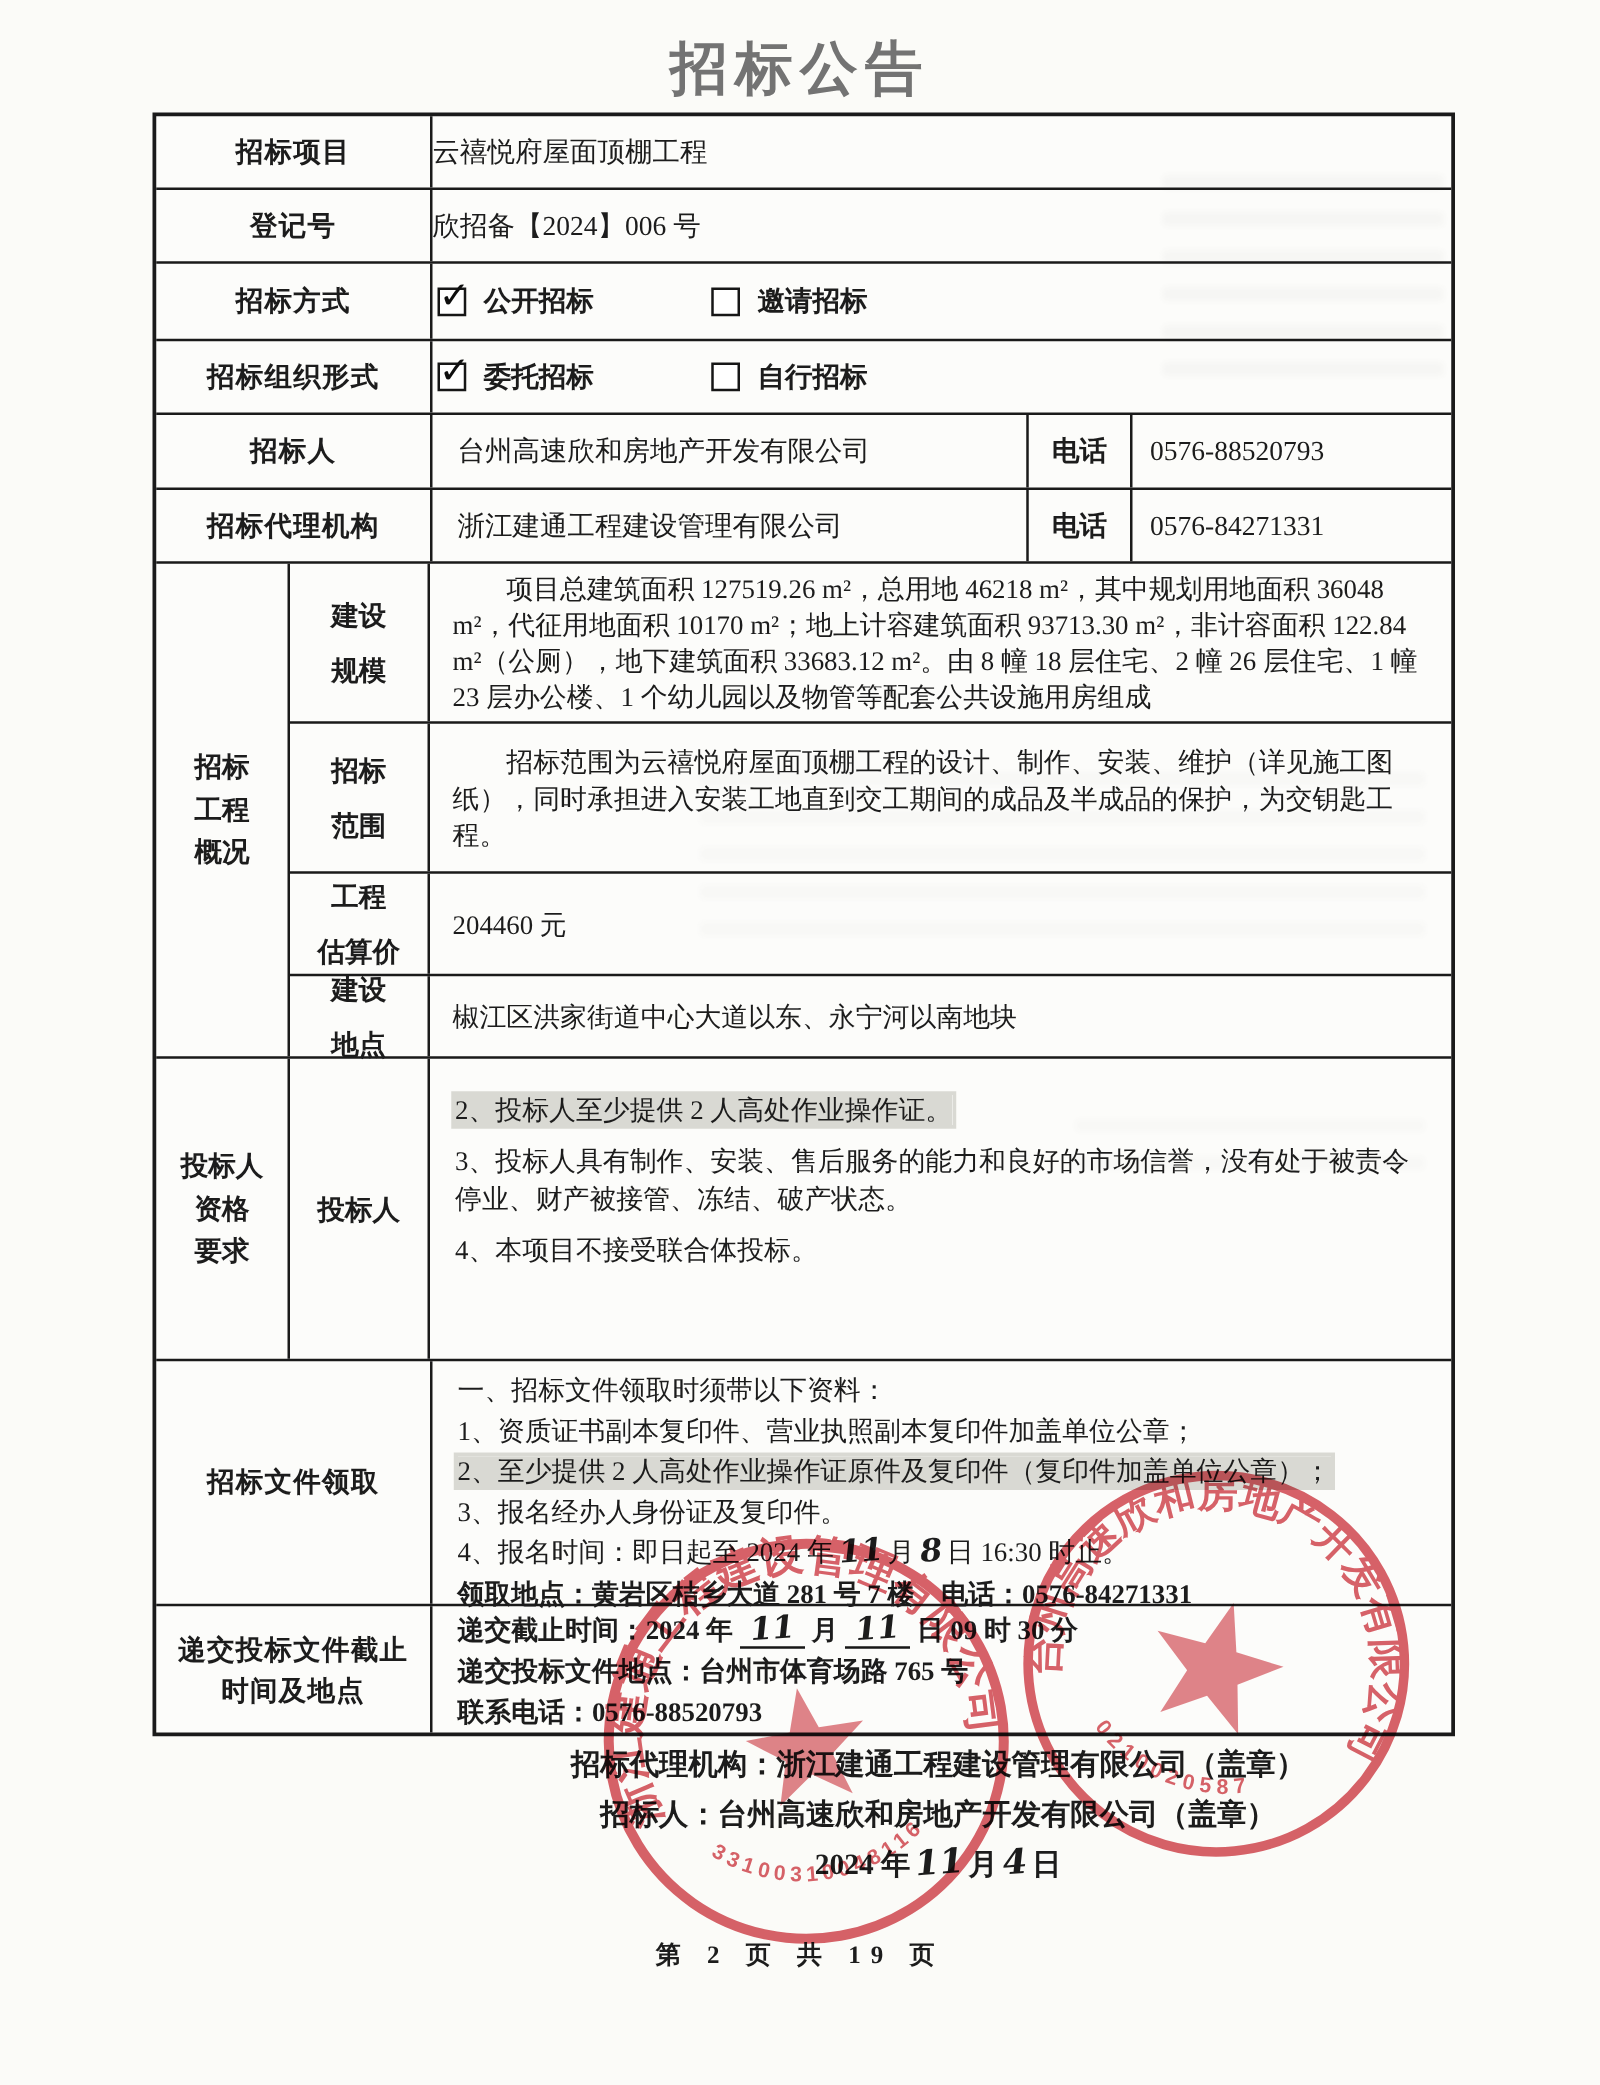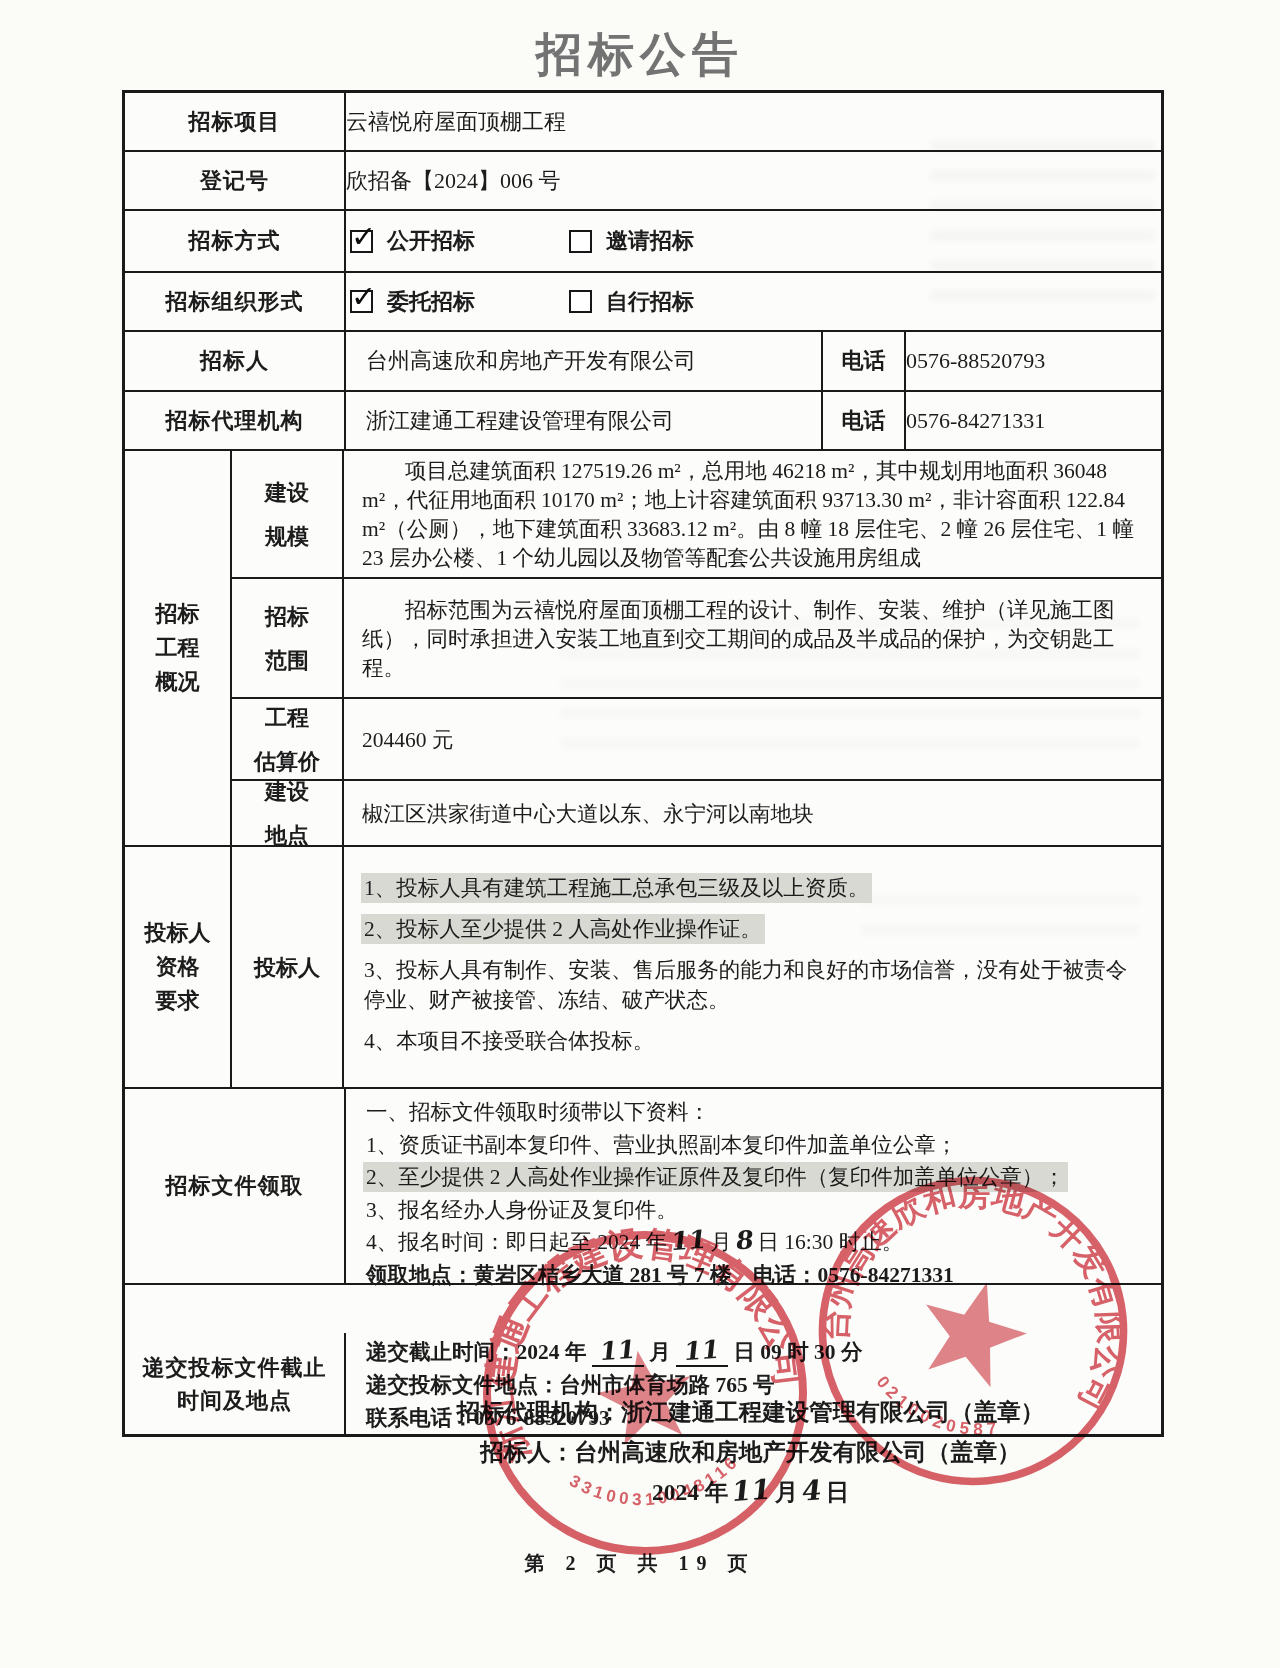--- a/index.html
+++ b/index.html
@@ -13,21 +13,21 @@
     position:absolute;top:24px;left:0;width:100%;text-align:center;
     font-family:"Liberation Sans","DejaVu Sans",sans-serif;
     font-size:46px;font-weight:800;letter-spacing:6px;color:#737373;
   }
   
   .btable{
     position:absolute;left:122px;top:90px;width:1036px;
     border:3px solid #1a1a1a;background:rgba(255,255,255,.35);
   }
   .tr{display:flex;border-bottom:2.5px solid #1a1a1a;}
-  .tr:last-child{border-bottom:none;margin-top:48px;}
+  .tr:last-child{border-bottom:none;}
   .td{box-sizing:border-box;border-right:2.5px solid #1a1a1a;min-width:0;}
   .td:last-child{border-right:none;}
   .lab{
     width:221px;display:flex;align-items:center;justify-content:center;
     font-size:22px;font-weight:700;letter-spacing:1px;flex:none;text-align:center;
   }
   .val{flex:1;display:flex;align-items:center;font-size:22px;}
   .h57{height:57px}.h60{height:60px}.h58{height:58px}
   
   .opts{flex:1;display:flex;align-items:center;padding-left:4px;font-size:22px;font-weight:700;gap:48px;}
@@ -36,21 +36,21 @@
     width:19px;height:19px;border:2.5px solid #161616;display:inline-block;
     position:relative;margin-right:14px;flex:none;background:#fff;
   }
   .cb[data-state="checked"]::after{
     content:"✓";position:absolute;left:-1px;top:-13px;font-size:30px;font-weight:800;color:#0e0e0e;
     font-family:"DejaVu Sans",sans-serif;
   }
   
   .val-mid{width:477px;flex:none;display:flex;align-items:center;padding-left:20px;font-size:22px;}
   .tel{width:83px;flex:none;display:flex;align-items:center;justify-content:center;font-size:22px;font-weight:700;}
-  .telno{flex:1;display:flex;align-items:center;font-size:22px;}
+  .telno{flex:1;display:flex;align-items:center;padding-left:14px;font-size:22px;}
   
   .outerlab{
     width:107px;flex:none;display:flex;flex-direction:column;align-items:center;justify-content:center;
     font-size:22px;font-weight:700;line-height:34px;border-right:2.5px solid #1a1a1a;box-sizing:border-box;
   }
   .subrows{flex:1;display:flex;flex-direction:column;min-width:0;}
   .subrow{display:flex;border-bottom:2.5px solid #1a1a1a;}
   .subrow:last-child{border-bottom:none;}
   .sublab{
     width:112px;flex:none;display:flex;flex-direction:column;align-items:center;justify-content:center;
@@ -204,21 +204,20 @@
   <div class="tr" style="height:240px;">
     <div class="outerlab">
       <span>投标人</span>
       <span>资格</span>
       <span>要求</span>
     </div>
     <div class="sublab">
       <span>投标人</span>
     </div>
     <div class="qlist">
-      <div class="qitem"><span data-hl="y">1、投标人具有建筑工程施工总承包三级及以上资质。</span></div>
       <div class="qitem"><span data-hl="y">2、投标人至少提供 2 人高处作业操作证。</span></div>
       <div class="qitem"><span data-hl="n">3、投标人具有制作、安装、售后服务的能力和良好的市场信誉，没有处于被责令停业、财产被接管、冻结、破产状态。</span></div>
       <div class="qitem"><span data-hl="n">4、本项目不接受联合体投标。</span></div>
     </div>
   </div>
 
   <div class="tr" style="height:194px;">
     <div class="td lab">招标文件领取</div>
     <div class="clist">
       <div class="cline"><span data-hl="n">一、招标文件领取时须带以下资料：</span></div>

